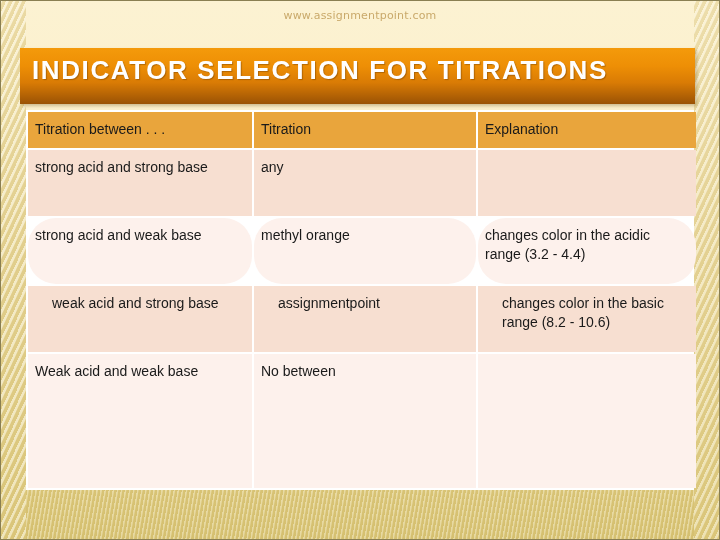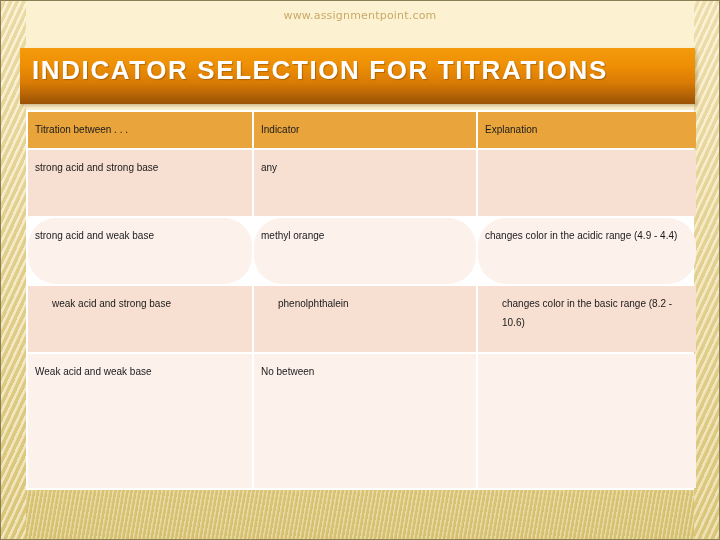--- a/index.html
+++ b/index.html
@@ -125,21 +125,21 @@
   }
   table.data {
     border-collapse: separate;
     border-spacing: 2px;
     width: 668px;
     table-layout: fixed;
   }
   table.data td, table.data th {
     vertical-align: top;
     padding: 8px 7px 8px 7px;
-    font-size: 10px;
+    font-size: 14px;
     line-height: 19px;
     color: #1a1a1a;
     font-weight: normal;
     text-align: left;
     font-family: "Liberation Sans", sans-serif;
   }
   col.c1 { width: 224px; }
   col.c2 { width: 222px; }
   col.c3 { width: 218px; }
 
@@ -181,38 +181,38 @@
   <div class="table-wrap">
     <table class="data">
       <colgroup>
         <col class="c1">
           <col class="c2">
           <col class="c3">
       </colgroup>
       <thead>
         <tr>
           <th>Titration between . . .</th>
-          <th>Indicator</th>
+          <th>Titration</th>
           <th>Explanation</th>
         </tr>
       </thead>
       <tbody>
         <tr class="band-dark r1">
           <td>strong acid and strong base</td>
           <td>any</td>
           <td></td>
         </tr>
         <tr class="band-light r2">
           <td>strong acid and weak base</td>
           <td>methyl orange</td>
-          <td>changes color in the acidic range (4.9 - 4.4)</td>
+          <td>changes color in the acidic range (3.2 - 4.4)</td>
         </tr>
         <tr class="band-dark r3">
           <td> weak acid and strong base</td>
-          <td>phenolphthalein</td>
+          <td>assignmentpoint</td>
           <td>changes color in the basic range (8.2 - 10.6)</td>
         </tr>
         <tr class="band-light r4">
           <td class="nowrap-cell">Weak acid and weak base</td>
           <td>No between</td>
           <td></td>
         </tr>
       </tbody>
     </table>
   </div>

